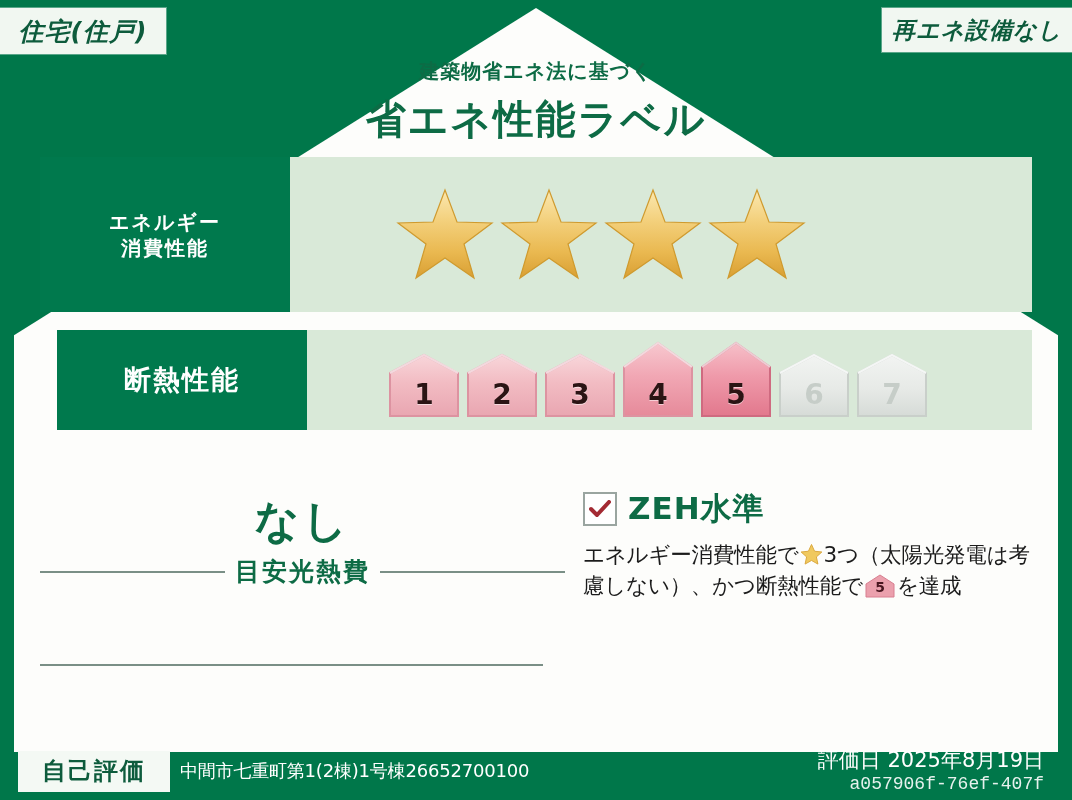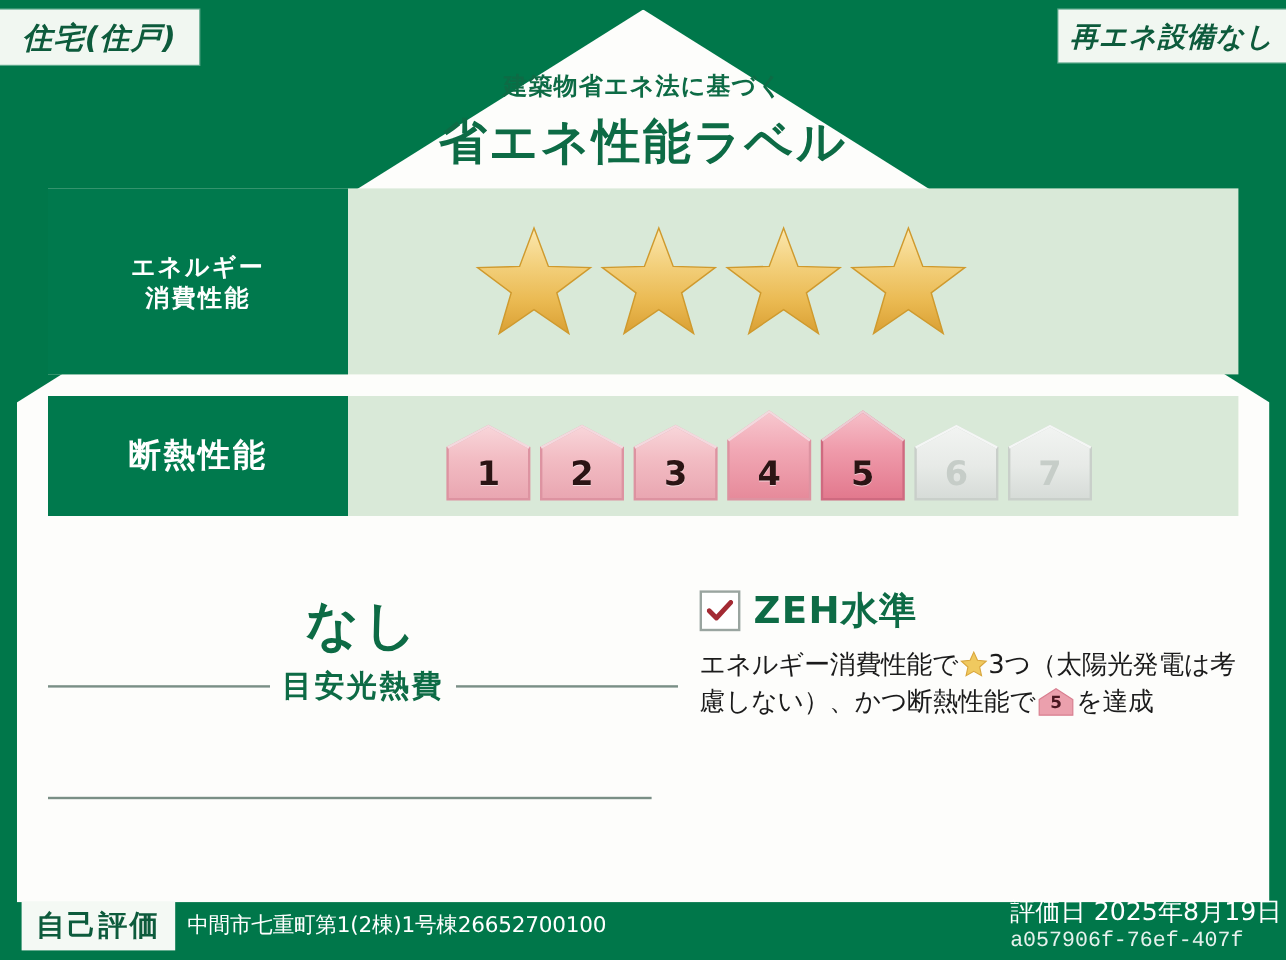--- a/index.html
+++ b/index.html
@@ -62,21 +62,21 @@
   }
 
   
   .rating-row{
     position:absolute;
     left:40px;right:40px;
     display:flex;
     background:#d9e9d8;
   }
   #row-energy{top:157px;height:155px;}
-  #row-insulation{top:330px;height:100px;}
+  #row-insulation{top:330px;height:100px;margin-left:17px;}
 
   .row-label{
     width:250px;
     flex:0 0 250px;
     background:#00794d;
     color:#ffffff;
     font-weight:bold;
     display:flex;flex-direction:column;
     align-items:center;justify-content:center;
     line-height:1.3;
@@ -210,28 +210,28 @@
     position:absolute;left:0;right:0;bottom:0;height:58px;
     display:flex;align-items:center;
   }
   #footer-left{
     display:flex;align-items:center;gap:10px;
     padding-left:18px;flex:1;
   }
   #badge-self-assessment{
     background:#f4f9f4;color:#0d5b3c;
     font-weight:bold;font-size:24px;
-    padding:4px 12px 5px;
+    padding:4px 24px 5px;
     letter-spacing:2px;
   }
   #property-address{
     color:#ffffff;font-size:18px;letter-spacing:-0.2px;
   }
   #footer-right{
-    text-align:left;padding-right:4px;
+    text-align:right;padding-right:28px;
     color:#ffffff;line-height:1.15;
   }
   #evaluation-date{font-size:21px;letter-spacing:0px;}
   #document-id{font-size:18px;opacity:.9;letter-spacing:0px;margin-top:2px;font-family:Liberation Mono, monospace;}
 </style>
 </head>
 <body>
 
 <div id="label-root">
 

